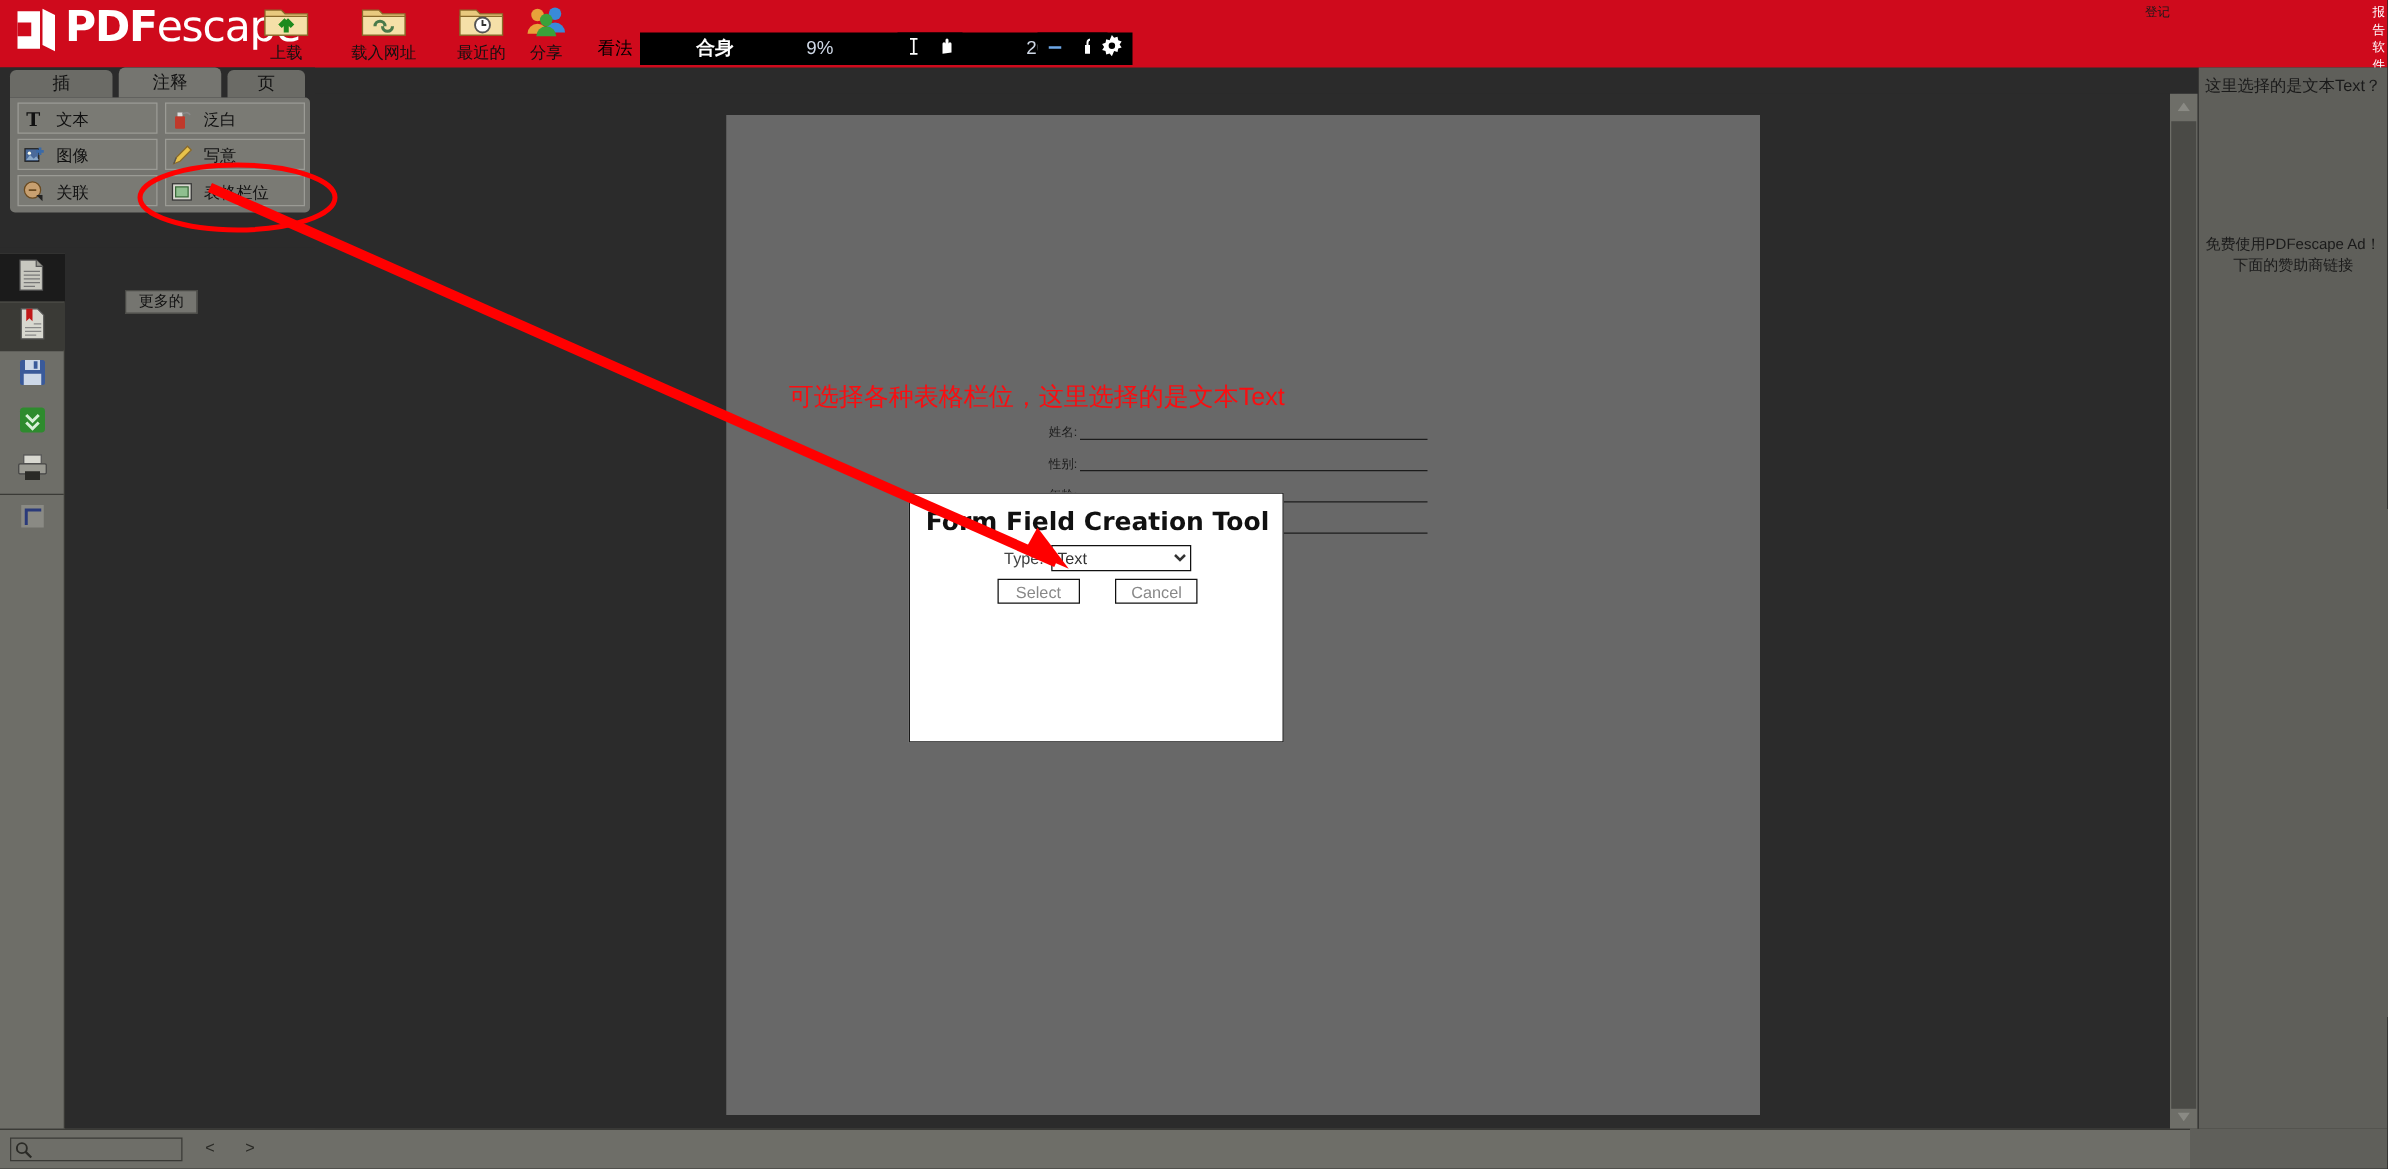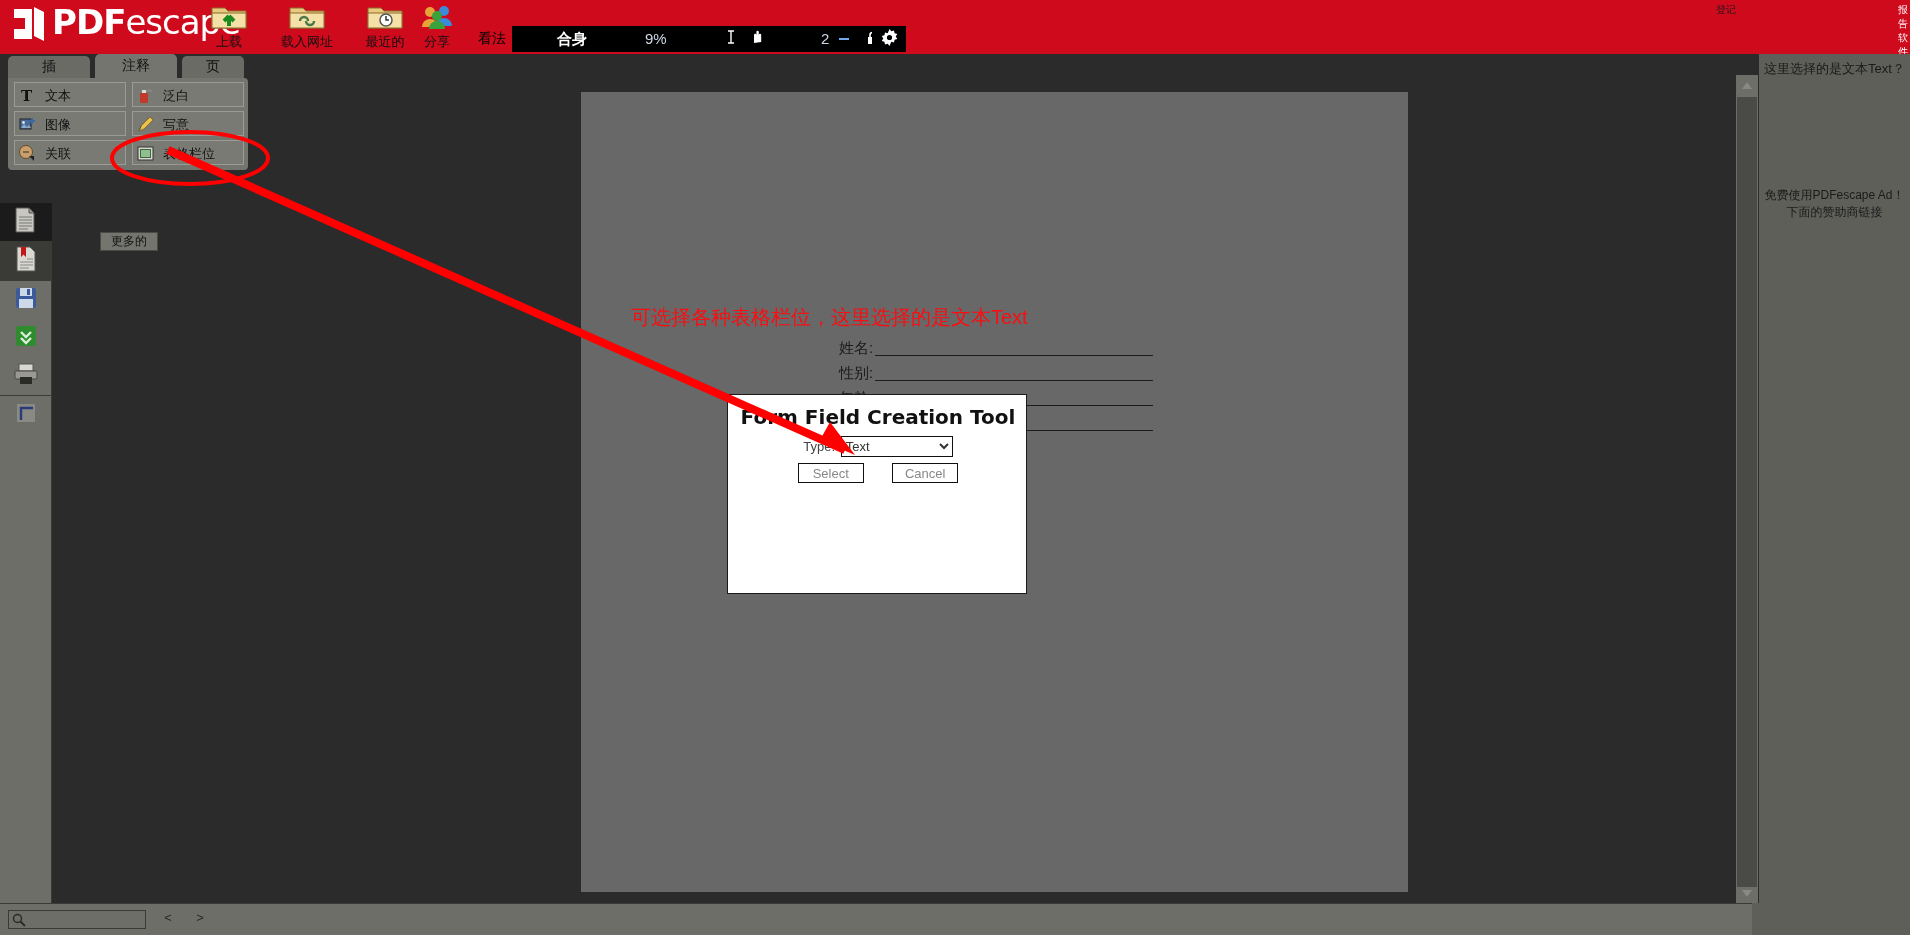--- a/index.html
+++ b/index.html
@@ -150,21 +150,21 @@
   }
   .page {
     position: absolute; left: 329px; top: 17px; width: 827px; height: 800px;
     background: #686868;
   }
   .anno-red {
     position: absolute; left: 50px; top: 168px;
     color: #fb0d10; font-size: 20px; white-space: nowrap; margin-top: 44px;
   }
   .formrow {
-    position: absolute; left: 258px; font-size: 15px; color: #1c1c1c;
+    position: absolute; left: 258px; font-size: 10px; color: #1c1c1c;
     white-space: nowrap;
   }
   .formrow .lab { display:inline-block; }
   .formrow .ln  { display:inline-block; width: 278px; border-bottom: 1px solid #1c1c1c;
                   vertical-align: -3px; margin-left: 2px; }
   #row-name   { top: 247px; }
   #row-gender { top: 272px; }
   #row-age    { top: 297px; }
   #row-addr   { top: 322px; }
 

